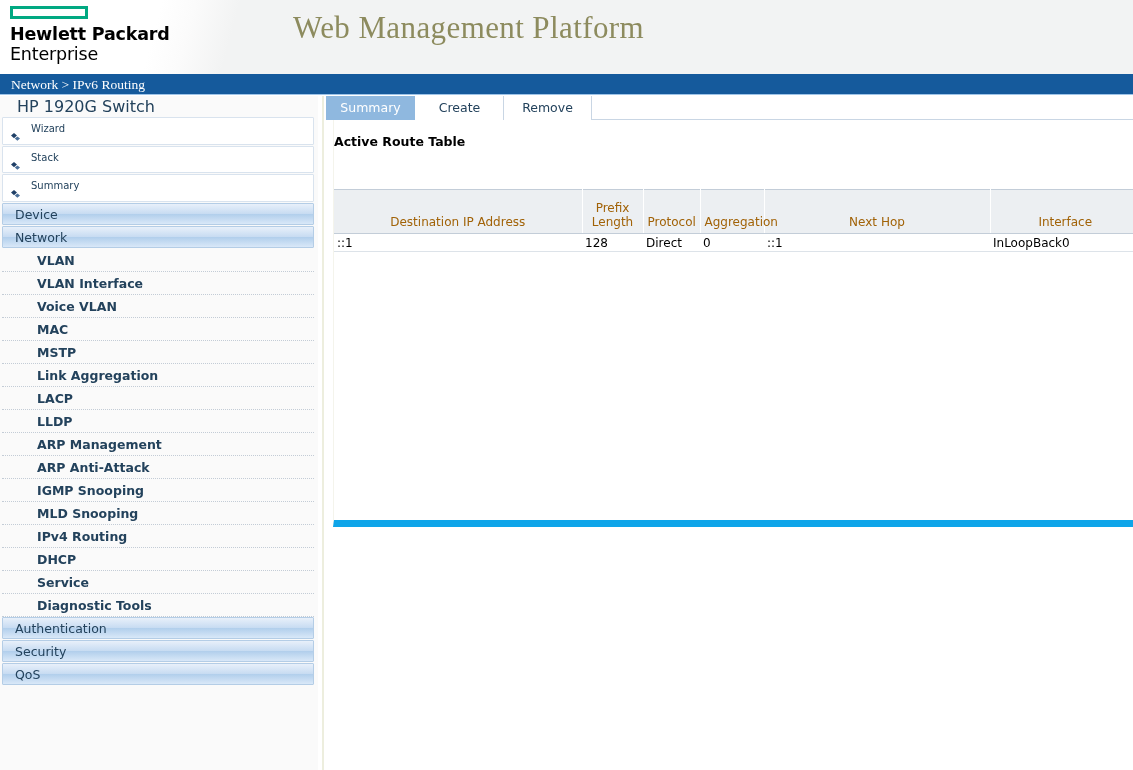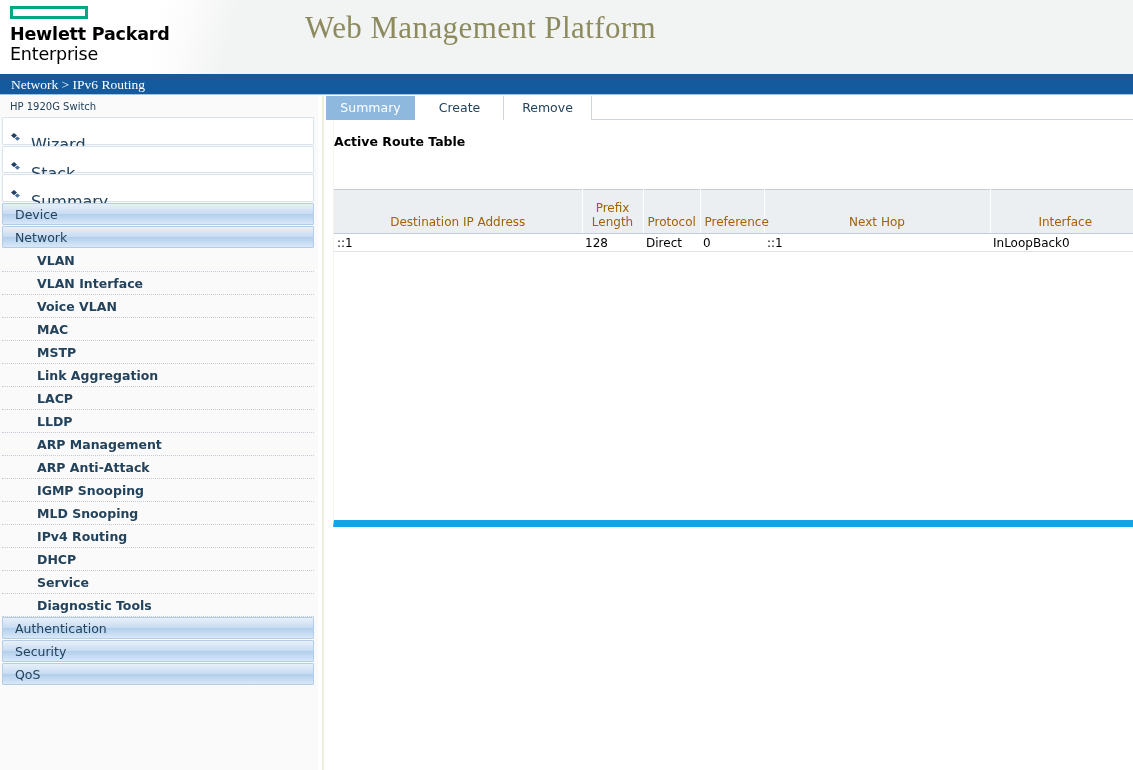--- a/index.html
+++ b/index.html
@@ -35,21 +35,21 @@
     font-weight: bold; font-size: 17.5px; color: #000000;
     margin-top: 5px; margin-left: 2px; letter-spacing: -0.2px;
     line-height: 20px;
   }
   #hpe-name2 {
     font-family: "DejaVu Sans", "Liberation Sans", sans-serif;
     font-weight: normal; font-size: 17.5px; color: #000000;
     margin-left: 2px; letter-spacing: -0.2px; line-height: 20px;
   }
   #platform-title {
-    position: absolute; left: 305px; top: 10px;
+    position: absolute; left: 293px; top: 10px;
     font-family: "Liberation Serif", "DejaVu Serif", serif;
     font-size: 31px; color: #8d8b5e; letter-spacing: 0.4px;
     white-space: nowrap;
   }
 
   
   #breadcrumb-bar {
     position: absolute; left: 0; top: 74px; width: 1133px; height: 21px;
     background: #155a9c;
     border-bottom: 1px solid #9ec4e8;
@@ -60,43 +60,42 @@
     font-size: 13.5px; color: #ffffff; white-space: nowrap;
   }
 
   
   #sidebar {
     position: absolute; left: 0; top: 96px; width: 318px; height: 674px;
     background: #fafafa;
   }
   #device-name {
     height: 21px; line-height: 21px;
-    padding-left: 10px;
-    font-size: 10px; color: #23425c;
+    padding-left: 17px;
+    font-size: 16px; color: #23425c;
     background: #fafafa;
     white-space: nowrap;
   }
   .nav-top {
     position: relative;
     height: 27.6px;
     margin: 0 4px 1px 2px;
     background: #ffffff;
     border: 1px solid #d9e3ee;
     border-radius: 1px;
   }
   .nav-top .bullet {
     position: absolute; left: 8px; top: 9px;
     width: 9px; height: 9px;
     display: block;
   }
   .nav-top .label {
     position: absolute; left: 28px; top: 5px;
-    font-size: 16px; color: #23425c;
-    white-space: nowrap;
-    margin-top: 12px;
+    font-size: 10px; color: #23425c;
+    white-space: nowrap;
   }
   .nav-cat {
     position: relative;
     height: 22px;
     margin: 0 4px 1px 2px;
     background: linear-gradient(to bottom, #e8f0fa 0%, #c8dcf2 48%, #b2cfec 52%, #d9e8f8 100%);
     border: 1px solid #b4cde6;
     border-radius: 1px;
   }
   .nav-cat .label {
@@ -330,21 +329,21 @@
 
   <div id="panel">
     <div id="panel-title">Active Route Table</div>
 
     <table id="route-table">
       <thead>
         <tr>
           <th class="c-dest">Destination IP Address</th>
           <th class="c-plen">Prefix Length</th>
           <th class="c-proto">Protocol</th>
-          <th class="c-pref">Preference</th>
+          <th class="c-pref">Aggregation</th>
           <th class="c-nhop">Next Hop</th>
           <th class="c-intf">Interface</th>
         </tr>
       </thead>
       <tbody id="route-tbody">
           <tr>
             <td class="c-dest">::1</td>
             <td class="c-plen">128</td>
             <td class="c-proto">Direct</td>
             <td class="c-pref">0</td>

